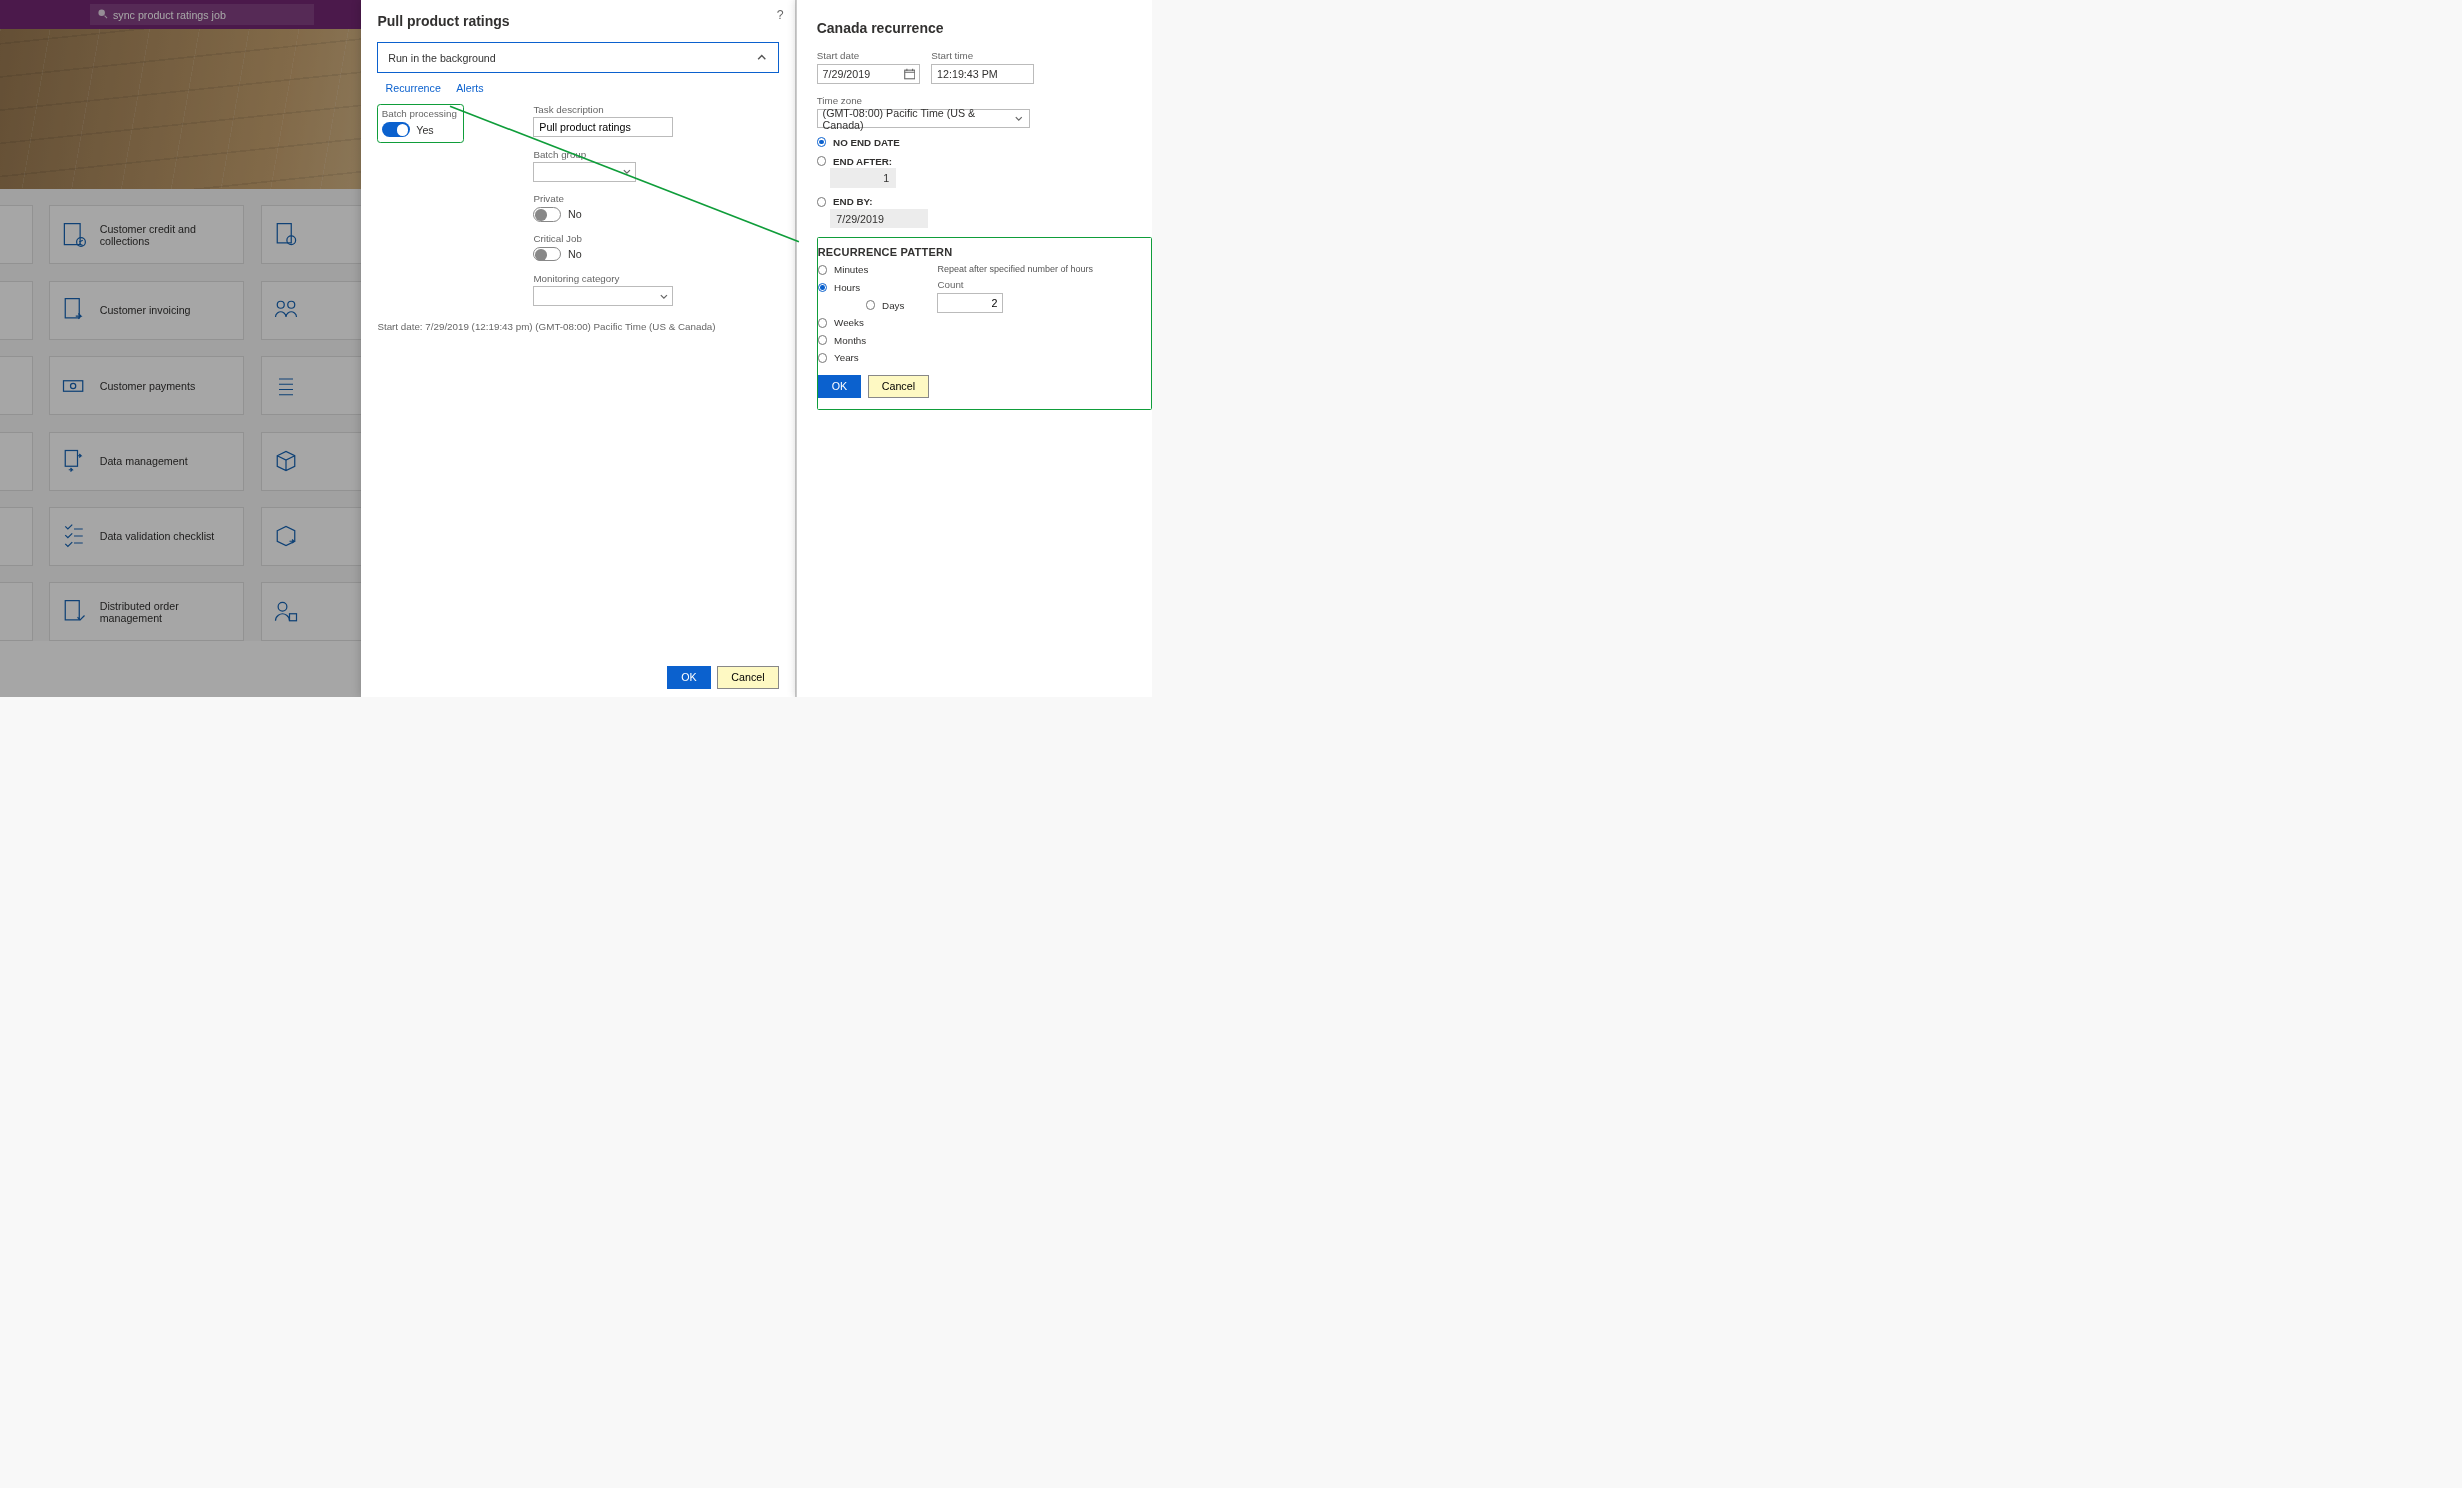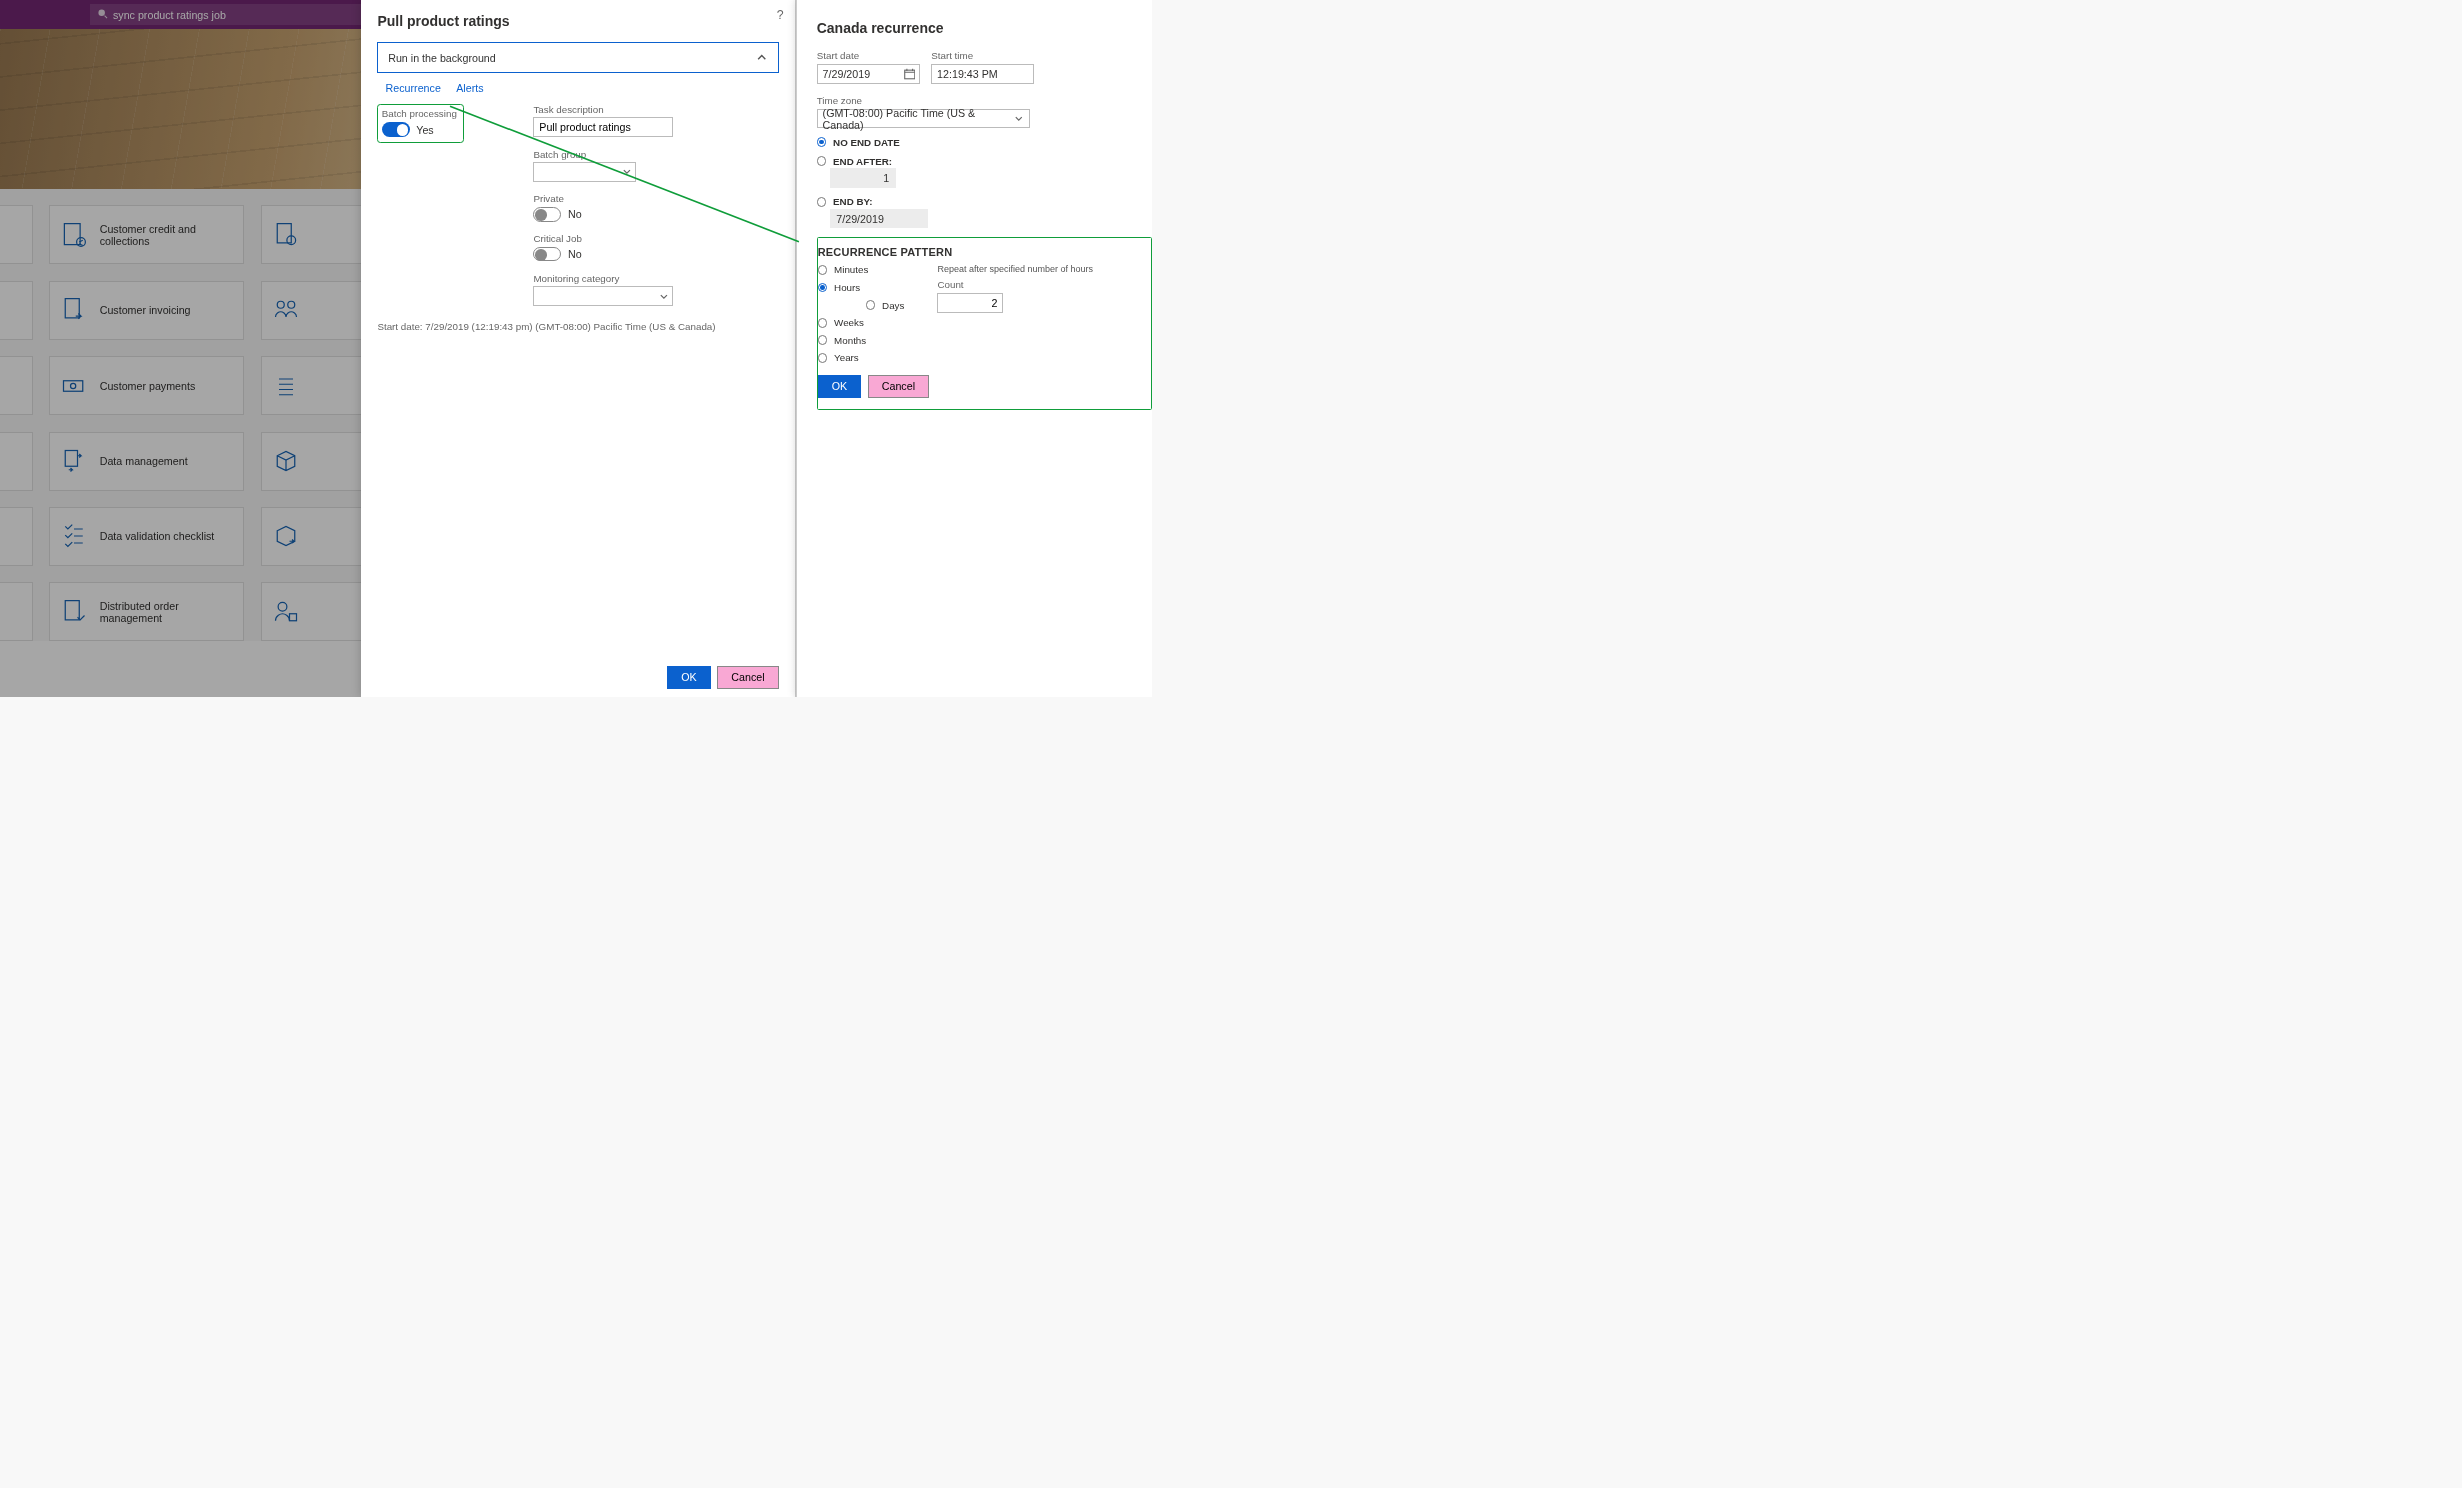--- a/index.html
+++ b/index.html
@@ -30,21 +30,21 @@
 
     .topbar {
       height: 29px;
       background: #742774;
       display: flex;
       align-items: center;
       padding-left: 90px;
     }
     .search-box {
       display: flex; align-items: center;
-      width: 271px; height: 20.5px;
+      width: 224px; height: 20.5px;
       background: rgba(255,255,255,0.12);
       color: #fff;
       padding: 0 6.6px;
       font-size: 10.7px;
       gap: 4.9px;
     }
     .search-box svg { width: 11.5px; height:11.5px; fill:#fff; opacity:.8;}
 
     .banner {
       height: 160px;
@@ -140,21 +140,21 @@
     .toggle-text { font-size:10.7px; }
 
     .green-box { border:1.6px solid #0f9d3a; border-radius:3.3px; padding:3.3px 6.6px 4.9px 3.3px; display:inline-block;}
     .green-box .fld-label{margin-bottom:3.3px;}
 
     .status-line { font-size:9.8px; color:#666; margin-top:3.3px;}
 
     .panel-footer { margin-top:auto; display:flex; justify-content:flex-end; gap:6.6px; padding-top:16.4px;}
     .btn {
       height:23px; padding:0 13px;
-      font-size:10.7px; border:0.8px solid #888; background:#f9a8d4; cursor:pointer;
+      font-size:10.7px; border:0.8px solid #888; background:#fef9c3; cursor:pointer;
     }
     .btn.primary { background:#0b61ce; border-color:#0b61ce; color:#fff;}
 
     
     .panel-right {
       position:absolute;
       top:0; bottom:0; right:0; left: 796px;
       background:#fff;
       border-left:0.8px solid #ccc;
       box-shadow:-2.5px 0 8.2px rgba(0,0,0,0.1);

